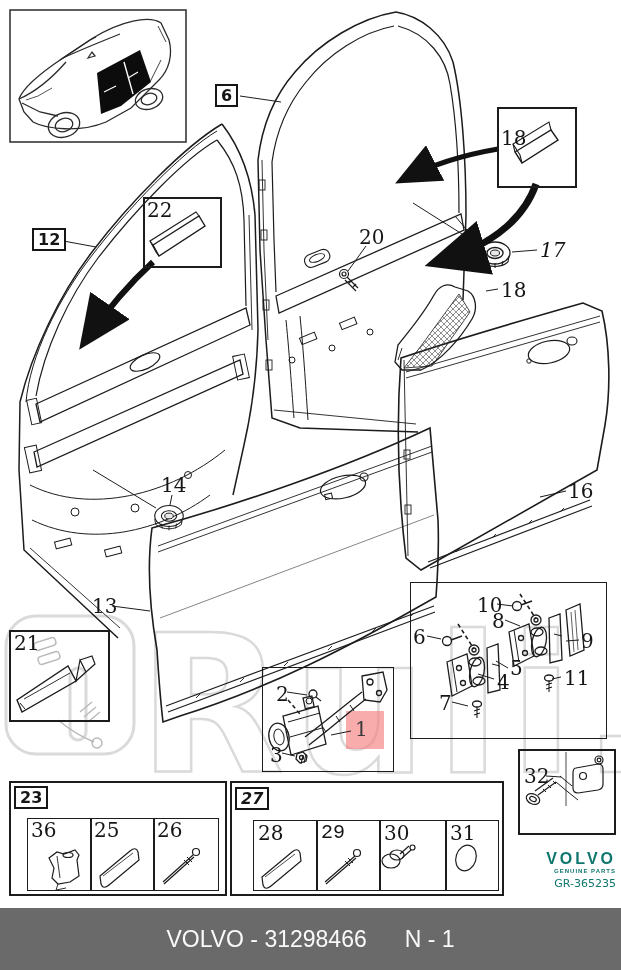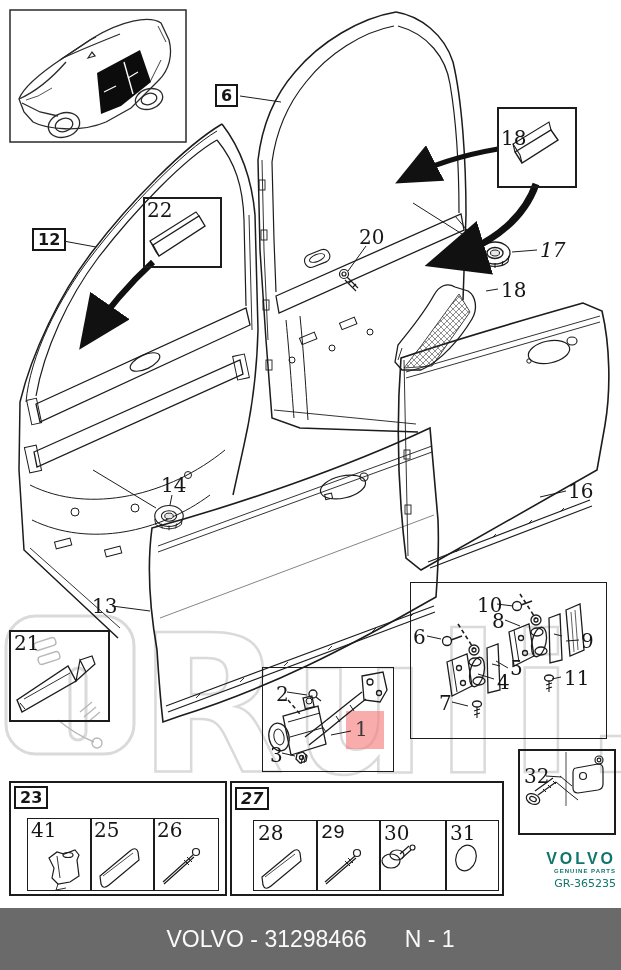--- a/index.html
+++ b/index.html
@@ -362,21 +362,21 @@
   <div class="co" style="left:161px;top:475px;">14</div>
   <div class="co boxed" style="left:215px;top:84px;">6</div>
   <div class="co" style="left:568px;top:481px;">16</div>
   <div class="co" style="left:540px;top:240px;font-style:italic;">17</div>
   <div class="co" style="left:501px;top:128px;">18</div>
   <div class="co" style="left:501px;top:280px;">18</div>
   <div class="co" style="left:359px;top:227px;">20</div>
   <div class="co" style="left:14px;top:633px;">21</div>
   <div class="co" style="left:147px;top:200px;">22</div>
   <div class="co boxed" style="left:14px;top:786px;">23</div>
-  <div class="co" style="left:31px;top:820px;">41</div>
+  <div class="co" style="left:31px;top:820px;">36</div>
   <div class="co" style="left:94px;top:820px;">25</div>
   <div class="co" style="left:157px;top:820px;">26</div>
   <div class="co boxed" style="left:235px;top:787px;font-style:italic;">27</div>
   <div class="co" style="left:258px;top:823px;">28</div>
   <div class="co" style="left:321px;top:823px;font-family:Liberation Mono, monospace;">29</div>
   <div class="co" style="left:384px;top:823px;">30</div>
   <div class="co" style="left:450px;top:823px;">31</div>
   <div class="co" style="left:524px;top:766px;">32</div>
 
   <div class="volvo-logo">

